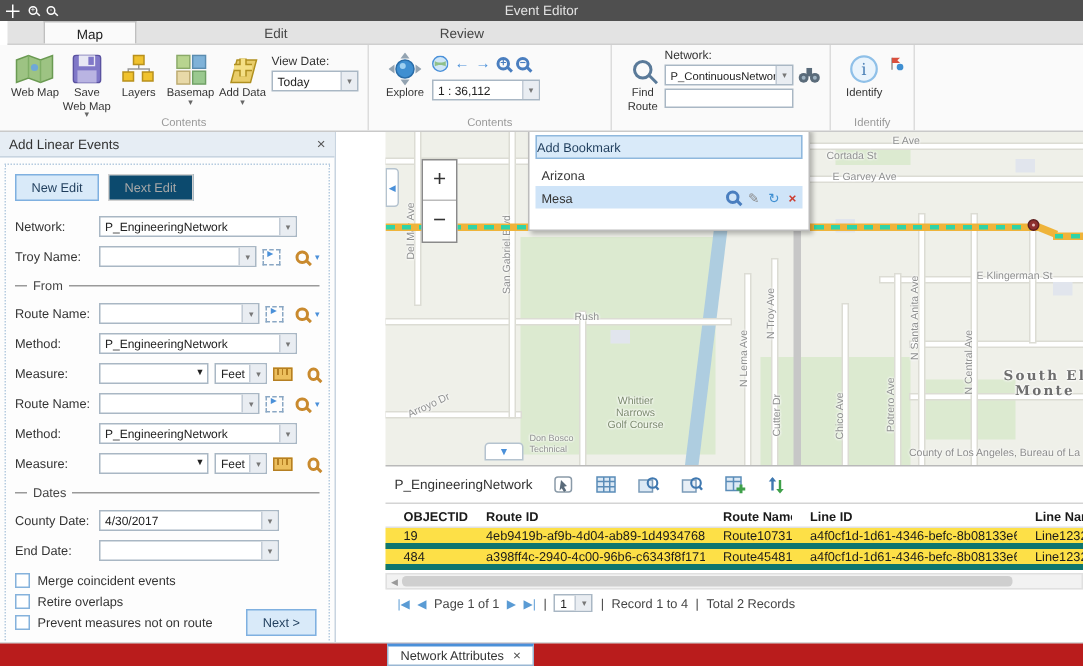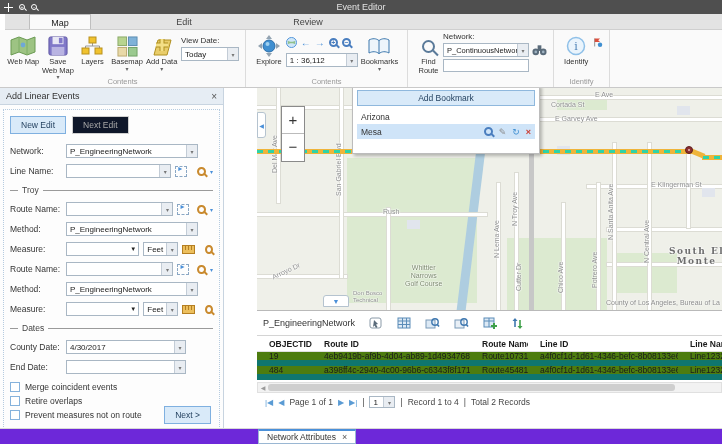--- a/index.html
+++ b/index.html
@@ -37,21 +37,21 @@
 .navicons{display:flex;gap:4px;align-items:center;height:12px;margin-bottom:3px;color:#4a90d9;font-size:10px;font-weight:bold}
 .flabel8{font-size:8px;color:#333}
 .txtin{height:13px;background:#fff;border:1px solid #a9b7c4}
 
 .panel{position:absolute;left:0;top:88px;width:224px;height:352px;background:#fdfdfd;border-right:1px solid #c8d4e0}
 .phead{height:17px;background:#e6edf4;border-bottom:1px solid #c8d4e0;display:flex;align-items:center;padding:0 6px;font-size:9px;color:#333}
 .phead .x{margin-left:auto;color:#555;font-size:10px}
 .pbody{position:absolute;left:3px;right:3px;top:21px;bottom:3px;border:1px dotted #b5cbe0;padding:6px 6px 4px 6px}
 .btnrow{display:flex;gap:6px;margin-bottom:10px}
 .btn{font-size:8.5px;padding:3px 10px;border:1px solid #7fb0e0;background:#d9eaf9;color:#1f3d5c}
-.btn.dis{border-color:#d0d0d0;background:#0f172a;color:#a8a8a8}
+.btn.dis{border-color:#d0d0d0;background:#0c4a6e;color:#a8a8a8}
 .frow{display:flex;align-items:center;margin-bottom:6px;gap:4px}
 .flabel{width:52px;font-size:8.5px;color:#333;flex:none}
 .fsep{display:flex;align-items:center;gap:4px;margin:7px 0 7px 0;font-size:8.5px;color:#444}
 .fsep::before{content:"";width:8px;border-top:1px solid #9a9a9a}
 .fsep::after{content:"";flex:1;border-top:1px solid #9a9a9a}
 .selicon{width:12px;height:11px;border:1px dashed #8aa7c4;position:relative;flex:none}
 .selicon::after{content:"▸";position:absolute;left:2px;top:-3px;color:#4a90d9;font-size:8px}
 .ddcaret{color:#4a90d9;font-size:6px}
 .ruler{width:13px;height:9px;background:#ecbf5d;border:1px solid #b57f22;background-image:repeating-linear-gradient(90deg,transparent 0 2px,#b57f22 2px 3px);background-size:100% 4px;background-repeat:no-repeat;flex:none}
 .innerarrow{color:#222;font-size:6px;margin-right:2px}
@@ -75,41 +75,41 @@
 .mlabel.city{font-family:"DejaVu Serif",serif;font-weight:bold;color:#6e6e6e;font-size:9px;letter-spacing:1.5px;text-align:center}
 .mlabel.golf{color:#7c8a6e;text-align:center}
 .mlabel.tiny{font-size:6px}
 .zoomctl{position:absolute;left:24px;top:18px;width:24px;height:56px;background:#fff;border:1px solid #8a8a8a}
 .zoomctl div{height:27px;text-align:center;font-size:15px;color:#333;line-height:26px}
 .zoomctl .zin{border-bottom:1px solid #bbb}
 .edgetab{position:absolute;background:#fff;border:1px solid #b5c3cf;color:#4a90d9;display:flex;align-items:center;justify-content:center}
 .attrib{position:absolute;right:2px;bottom:4px;font-size:7px;color:#8c8c8c;text-shadow:0 0 2px #fff,0 0 2px #fff;white-space:nowrap}
 
 .bmpop{position:absolute;left:95px;top:-3px;width:188px;height:69px;background:#fff;border:1px solid #bcbcbc;box-shadow:2px 2px 3px rgba(0,0,0,.25);padding:4px}
-.bmaddbtn{height:16px;background:#d9eaf9;border:1px solid #8fb8dd;font-size:8.5px;color:#1f3d5c;text-align:center;line-height:15px;margin-bottom:3px}
+.bmaddbtn{height:16px;background:#d9eaf9;border:1px solid #8fb8dd;font-size:8.5px;color:#1f3d5c;line-height:15px;margin-bottom:3px}
 .bmitem{display:flex;align-items:center;height:15px;padding:0 4px;font-size:8.5px;color:#333}
 .bmitem.sel{background:#cfe4f8}
 .bmicons{margin-left:auto;display:flex;gap:6px;align-items:center;font-size:9px}
 .i-pencil{color:#8a8a8a}.i-refresh{color:#3f8fd1}.i-del{color:#cc3b2f;font-weight:bold}
 
 .tablepanel{position:absolute;left:257px;top:310px;width:465px;height:118px;background:#fff;border-top:1px solid #b9b9b9}
 .ttool{display:flex;align-items:center;gap:14px;height:24px;padding:0 0 0 6px;font-size:9px;color:#333}
 .ttool svg{display:block}
 .tgrid{border-top:1px solid #d4d4d4}
 .trow{display:flex;height:14px;align-items:center}
 .trow.h{height:16px;border-bottom:1px solid #e0e0e0;font-weight:bold}
-.trow.d{background:#4d7c0f;border-bottom:6px solid #0f766e}
+.trow.d{background:#fde047;border-bottom:4px solid #0f766e}
 .tc{font-size:8.5px;color:#1a1a1a;padding-left:12px;white-space:nowrap;overflow:hidden;flex:none}
 .hsb{display:flex;align-items:center;height:11px;margin-top:2px;background:#f2f2f2;border:1px solid #e0e0e0}
 .hsb .arr{width:10px;font-size:6px;color:#9a9a9a;text-align:center}
 .hsb .thumb{height:7px;background:#cfcfcf;border-radius:3px;width:88%}
 .pgn{display:flex;align-items:center;gap:5px;height:18px;padding-left:8px;font-size:8.5px;color:#444}
 .pgn .a{color:#5a9bd4;font-size:8px}
 
-.bstrip{position:absolute;left:0;top:428px;width:100%;height:16px;background:#6d28d9;border-top:1px solid #d8d8d8}
+.bstrip{position:absolute;left:0;top:428px;width:100%;height:16px;background:#b91c1c;border-top:1px solid #d8d8d8}
 .btab{position:absolute;left:258px;top:0;height:15px;background:#fff;border:1px solid #9ab7d3;border-top:2px solid #4a90d9;display:flex;align-items:center;gap:6px;padding:0 8px;font-size:8.5px;color:#333}
 .btab .x{color:#555;font-size:9px}
 .vdiv{display:flex;flex-direction:column;gap:2px}
 </style>
 </head>
 <body>
 
 <div class="screen">
 
   <div class="titlebar">
@@ -222,30 +222,20 @@
             </span>
           <span class="mag">
               <span class="sign">−</span>
             </span>
         </div>
         <span class="combo" style="width:72px">
             <span class="cval">1 : 36,112</span>
             <span class="dd"></span>
           </span>
       </div>
-      <div class="bigbtn" style="width:44px">
-        <div class="ic">
-            <svg width="24" height="19" viewBox="0 0 24 19">
-              <path d="M2 3c3.5-1.8 7-1.8 10 .6 3-2.4 6.5-2.4 10-.6v13c-3.5-1.8-7-1.8-10 .6-3-2.4-6.5-2.4-10-.6z" fill="#eef5fb" stroke="#3b77ad"></path>
-              <line x1="12" y1="3.6" x2="12" y2="16.6" stroke="#3b77ad"></line>
-            </svg>
-          </div>
-        <div>Bookmarks</div>
-        <div class="caret">▾</div>
-      </div>
       <div class="glabel">Contents</div>
     </div>
 
     <div class="rgroup" style="width:146px">
       <div class="bigbtn" style="width:30px">
         <div class="ic">
             <span class="mag big"></span>
           </div>
         <div>Find Route</div>
       </div>
@@ -300,32 +290,32 @@
         <span class="btn dis">Next Edit</span>
       </div>
       <div class="frow">
         <span class="flabel">Network:</span>
         <span class="combo" style="width:132px">
             <span class="cval">P_EngineeringNetwork</span>
             <span class="dd"></span>
           </span>
       </div>
       <div class="frow">
-        <span class="flabel">Line Name:</span>
+        <span class="flabel">Troy Name:</span>
         <span class="combo" style="width:110px">
             <span class="cval"></span>
             <span class="dd"></span>
           </span>
         <span class="selicon"></span>
         <span class="mag orange" style="margin-left:6px"></span>
           <span class="ddcaret">▾</span>
       </div>
       <div id="from-section">
           <div class="fsep">
-            <span>Troy</span>
+            <span>From</span>
           </div>
           <div class="frow">
             <span class="flabel">Route Name:</span>
             <span class="combo" style="width: 118px;">
               <span class="cval"></span>
               <span class="dd"></span>
             </span>
             <span class="selicon"></span>
             <span class="mag orange" style="margin-left: 4px;"></span>
             <span class="ddcaret">▾</span>

